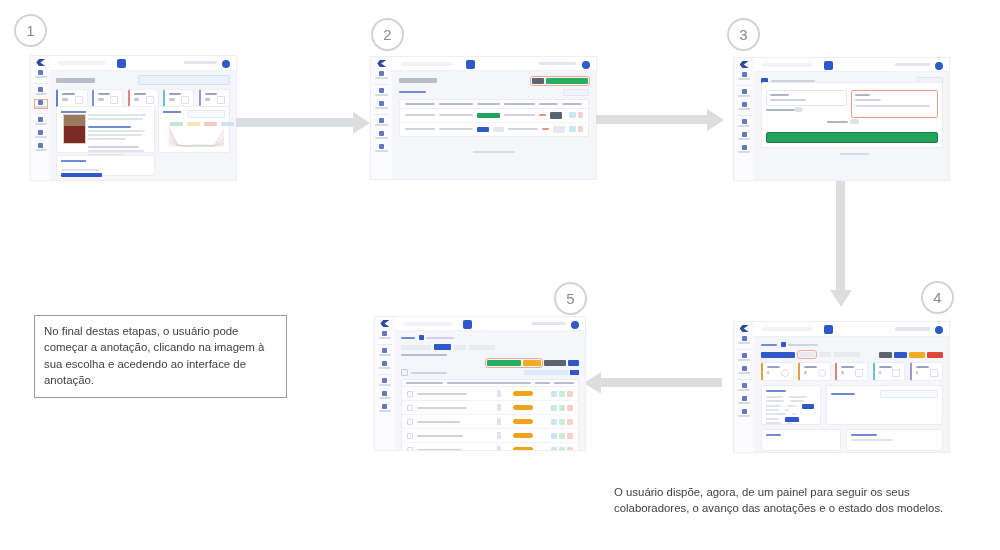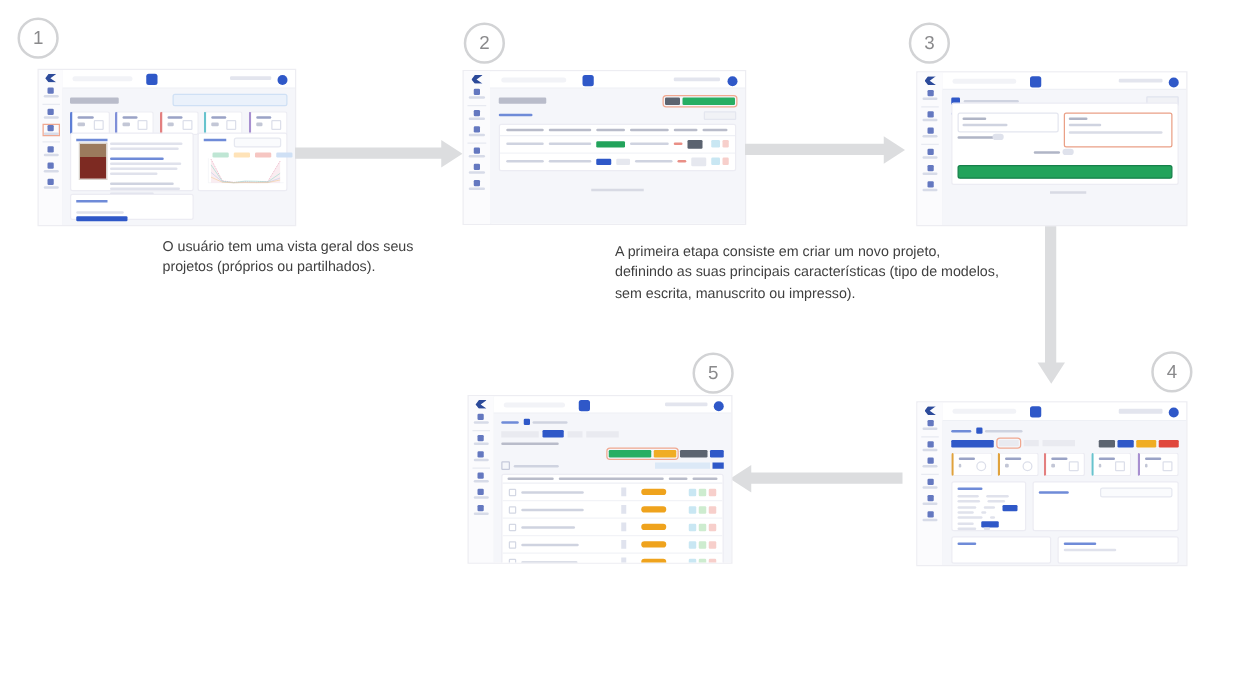--- a/index.html
+++ b/index.html
@@ -246,21 +246,20 @@
             <div class="line" style="width:42%"></div>
             <div class="bar" style="width:46%"></div>
             <div class="line" style="width:30%"></div>
 
           </div>
         </div>
       </div>
     </div>
   </div>
 
-  <div class="caption" style="left:130px;top:190px;width:235px;">O usuário tem uma vista geral dos seus projetos (próprios ou partilhados).</div>
 
   <div class="arrow-h right" style="left:236px;top:118px;width:118px;">
       <span class="head"></span>
     </div>
 
   <div class="step-circle" style="left:371px;top:18px;">
     <span>2</span>
   </div>
 
   <div class="shot" style="left:371px;top:57px;width:225px;height:122px;">
@@ -345,21 +344,20 @@
               <div class="btn ltblue" style="width:7px"></div>
                 <div class="btn ltred" style="width:5px"></div>
             </div>
           </div>
         </div>
         <div style="margin:14px auto 0 auto;width:22%;height:2px;background:#d8dae4;"></div>
       </div>
     </div>
   </div>
 
-  <div class="caption" style="left:492px;top:194px;width:308px;">A primeira etapa consiste em criar um novo projeto, definindo as suas principais características (tipo de modelos, sem escrita, manuscrito ou impresso).</div>
 
   <div class="arrow-h right" style="left:596px;top:115px;width:112px;">
       <span class="head"></span>
     </div>
 
   <div class="step-circle" style="left:727px;top:18px;">
     <span>3</span>
   </div>
 
   <div class="shot s3" style="left:734px;top:58px;width:215px;height:122px;">
@@ -572,20 +570,21 @@
           <div class="card" style="flex:1;padding:4px;box-sizing:border-box;">
             <div class="line lnk" style="width:30%;"></div>
             <div class="line" style="width:48%;margin-top:3px;"></div>
           </div>
         </div>
 
       </div>
     </div>
   </div>
 
+  <div class="caption" style="left:614px;top:484px;width:350px;">O usuário dispõe, agora, de um painel para seguir os seus colaboradores, o avanço das anotações e o estado dos modelos.</div>
 
   <div class="arrow-h left" style="left:600px;top:378px;width:122px;">
       <span class="head"></span>
     </div>
 
   <div class="step-circle" style="left:554px;top:282px;">
     <span>5</span>
   </div>
 
   <div class="shot" style="left:375px;top:317px;width:210px;height:133px;">
@@ -720,14 +719,15 @@
                 <div class="btn ltred" style="width:6px"></div>
               </div>
             </div>
 
         </div>
       </div>
     </div>
   </div>
 
 
+  <div class="callout" style="left:34px;top:315px;width:253px;">No final destas etapas, o usuário pode começar a anotação, clicando na imagem à sua escolha e acedendo ao interface de anotação.</div>
 
 </div>
 
 </body></html>

